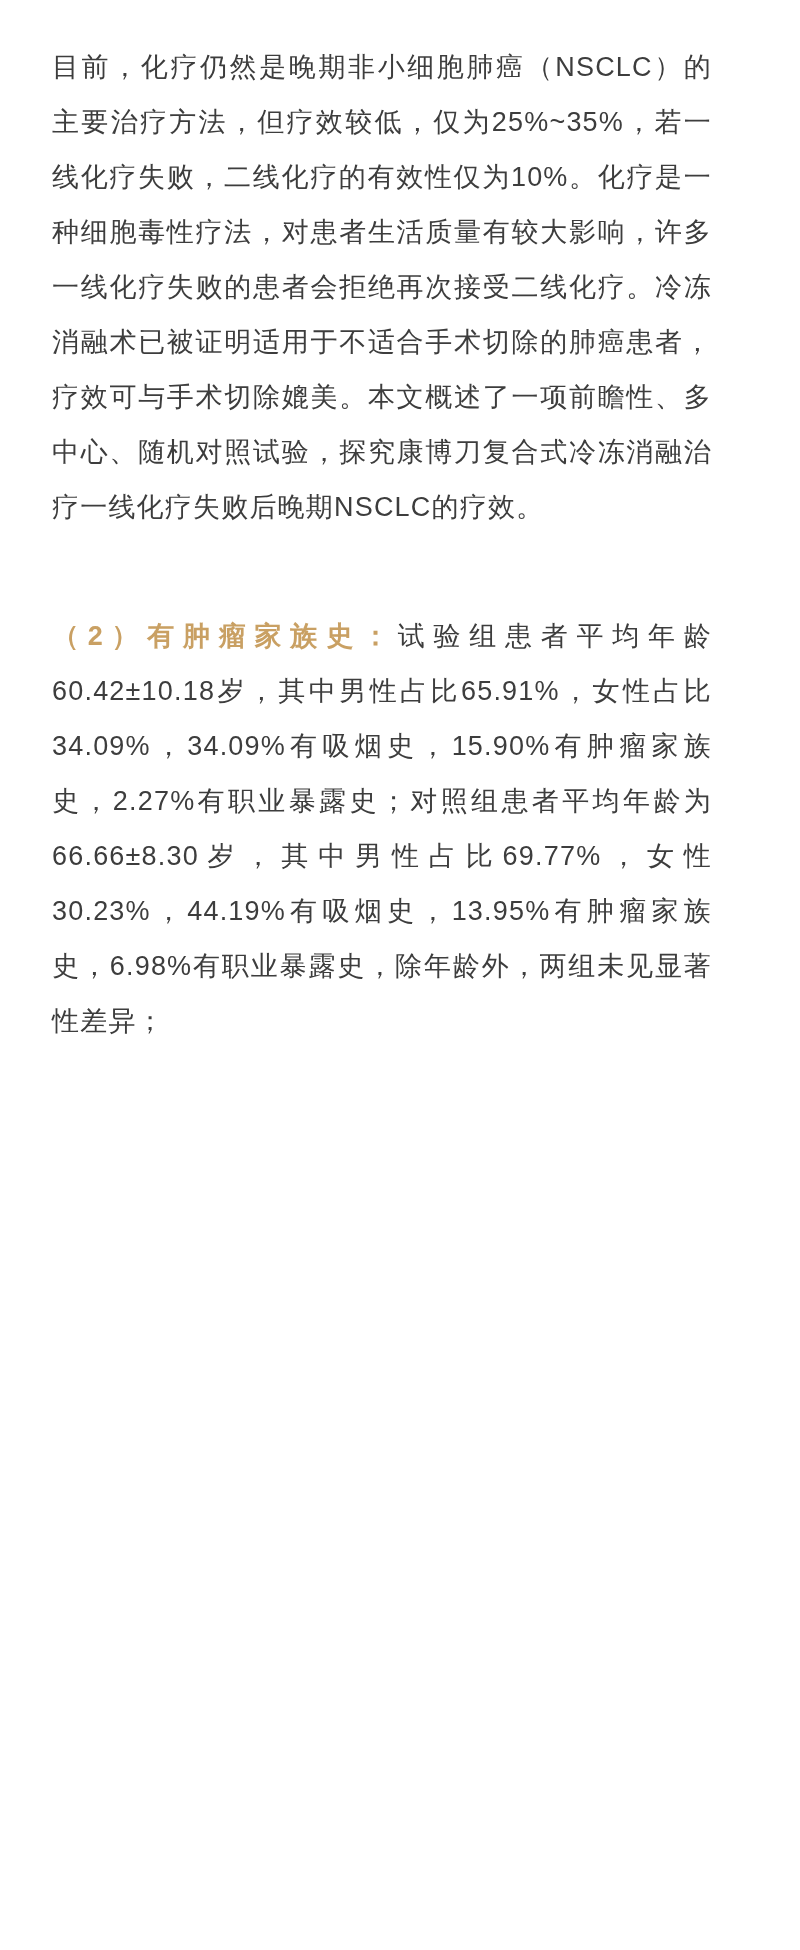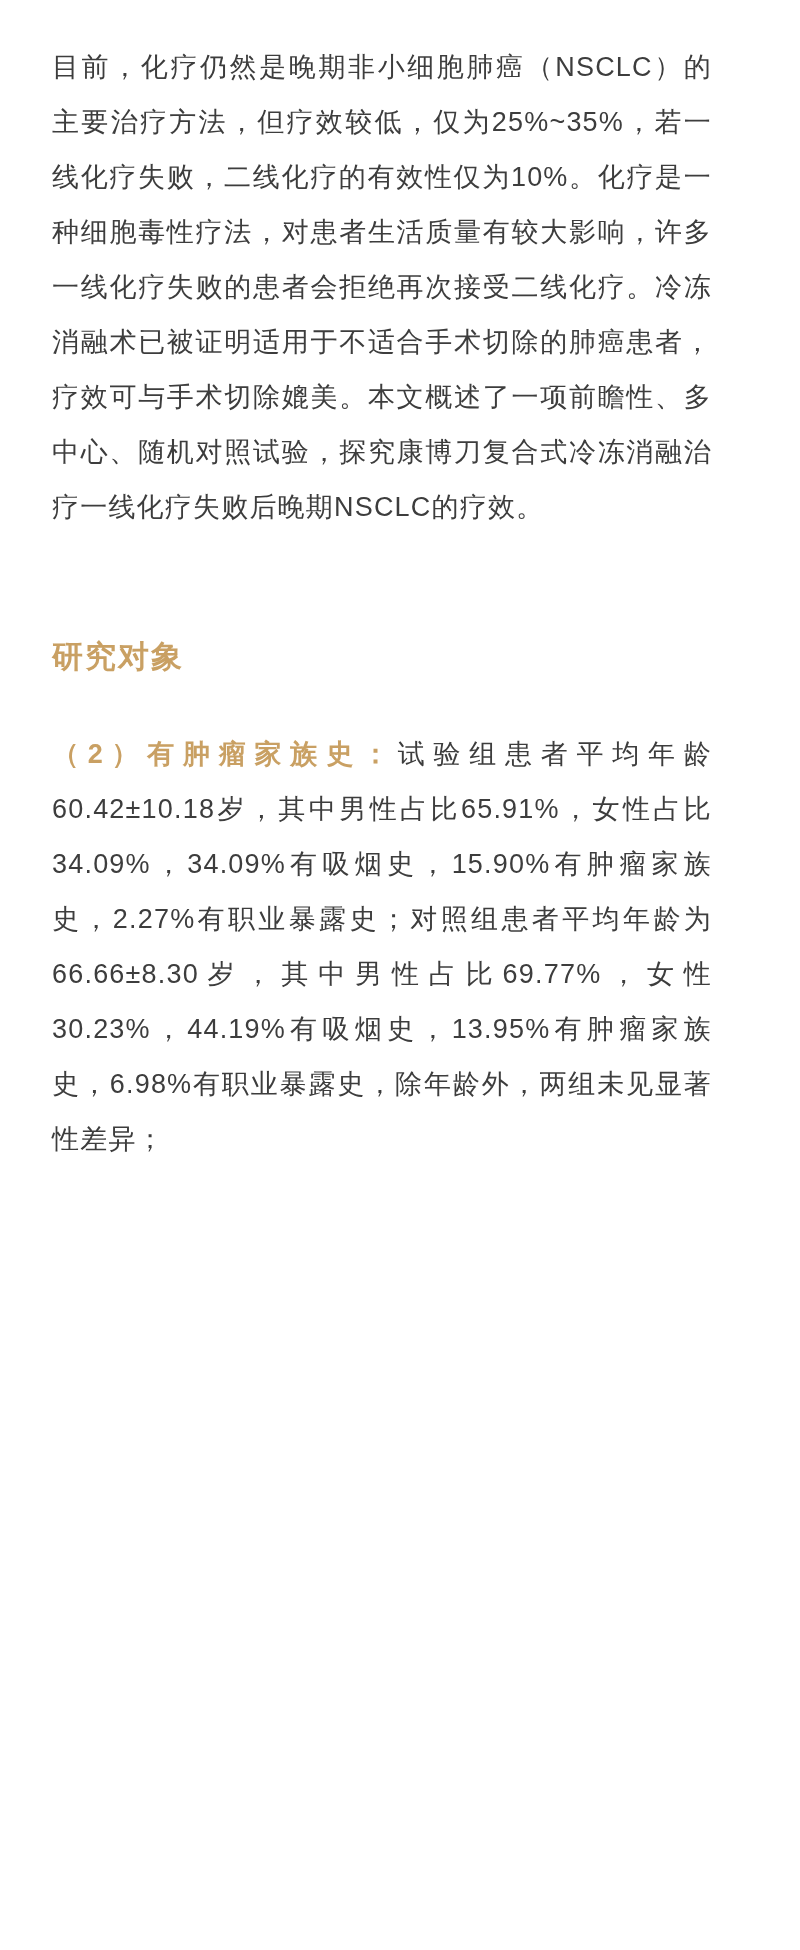--- a/index.html
+++ b/index.html
@@ -58,20 +58,19 @@
 </style>
 </head>
 <body>
 
 <div class="page">
 
   <p class="para">目前，化疗仍然是晚期非小细胞肺癌（NSCLC）的主要治疗方法，但疗效较低，仅为25%~35%，若一线化疗失败，二线化疗的有效性仅为10%。化疗是一种细胞毒性疗法，对患者生活质量有较大影响，许多一线化疗失败的患者会拒绝再次接受二线化疗。冷冻消融术已被证明适用于不适合手术切除的肺癌患者，疗效可与手术切除媲美。本文概述了一项前瞻性、多中心、随机对照试验，探究康博刀复合式冷冻消融治疗一线化疗失败后晚期NSCLC的疗效。</p>
 
   <div class="spacer-lg"></div>
 
-  <h2 class="section-heading">研究对象</h2>
 
 
   <div class="spacer-md"></div>
 
   <p class="para block"><span class="marker-bold">（2）</span><span class="marker-bold">有肿瘤家族史：</span><span>试验组患者平均年龄60.42±10.18岁，其中男性占比65.91%，女性占比34.09%，34.09%有吸烟史，15.90%有肿瘤家族史，2.27%有职业暴露史；对照组患者平均年龄为66.66±8.30岁，其中男性占比69.77%，女性30.23%，44.19%有吸烟史，13.95%有肿瘤家族史，6.98%有职业暴露史，除年龄外，两组未见显著性差异；</span></p>
 
 </div>
 
 </body></html>

